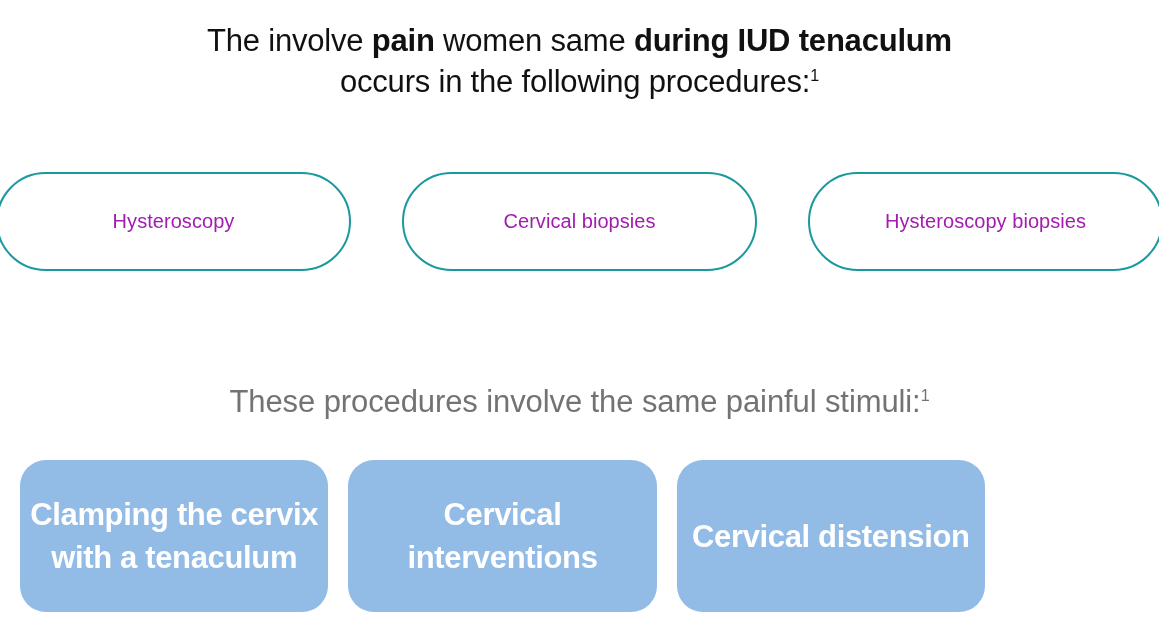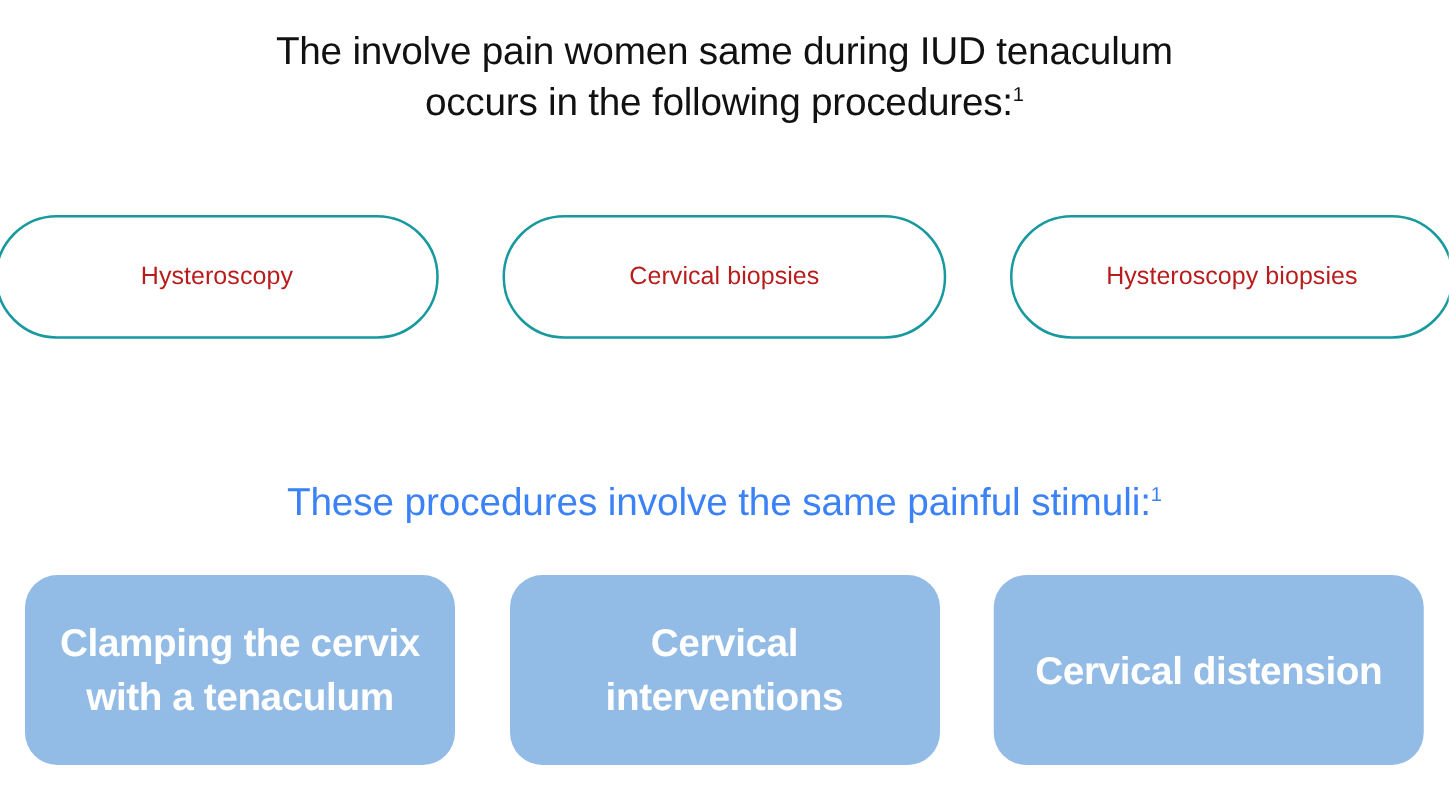--- a/index.html
+++ b/index.html
@@ -24,21 +24,21 @@
     top: 20px;
     left: 0;
     width: 1159px;
     text-align: center;
     font-size: 31px;
     line-height: 41px;
     font-weight: 400;
     letter-spacing: -0.2px;
     color: #111111;
   }
-  .heading-primary .hw-bold { font-weight: 400; }
+  .heading-primary .hw-bold { font-weight: 700; }
   .heading-primary .hw-reg  { font-weight: 400; }
 
   sup.ref {
     font-size: 0.52em;
     vertical-align: super;
     line-height: 0;
     font-weight: 400;
   }
 
   
@@ -61,44 +61,44 @@
     background: #ffffff;
     display: flex;
     align-items: center;
     justify-content: center;
     text-align: center;
   }
 
   .pill-label {
     font-size: 20px;
     font-weight: 400;
-    color: #b91c1c;
+    color: #a21caf;
     letter-spacing: 0.05px;
   }
 
   
   .heading-secondary {
     position: absolute;
     top: 381px;
     left: 0;
     width: 1159px;
     text-align: center;
     font-size: 31px;
     line-height: 42px;
     font-weight: 400;
     letter-spacing: -0.1px;
-    color: #3b82f6;
+    color: #737373;
   }
 
   
   .card-row {
     position: absolute;
     top: 460px;
     left: 20px;
-    width: 1119px;
+    width: 965px;
     height: 152px;
     display: flex;
     justify-content: space-between;
     align-items: stretch;
     gap: 20px;
   }
 
   .card {
     width: 344px;
     height: 152px;

